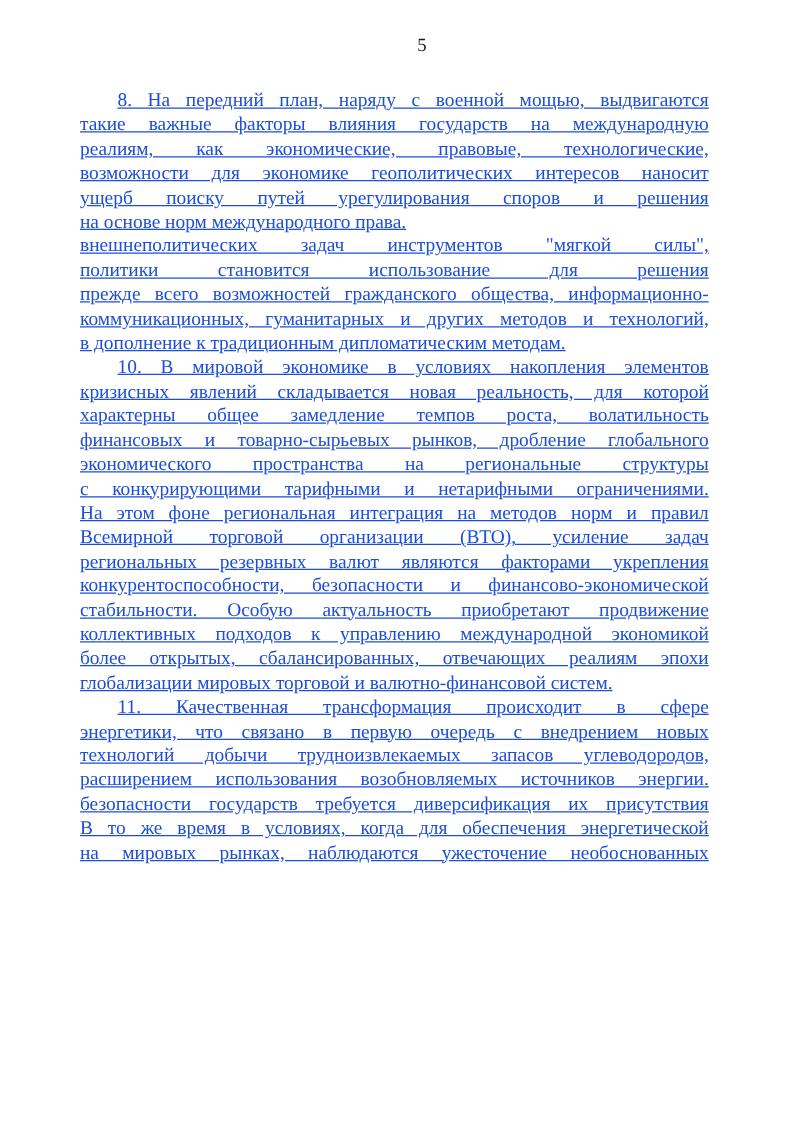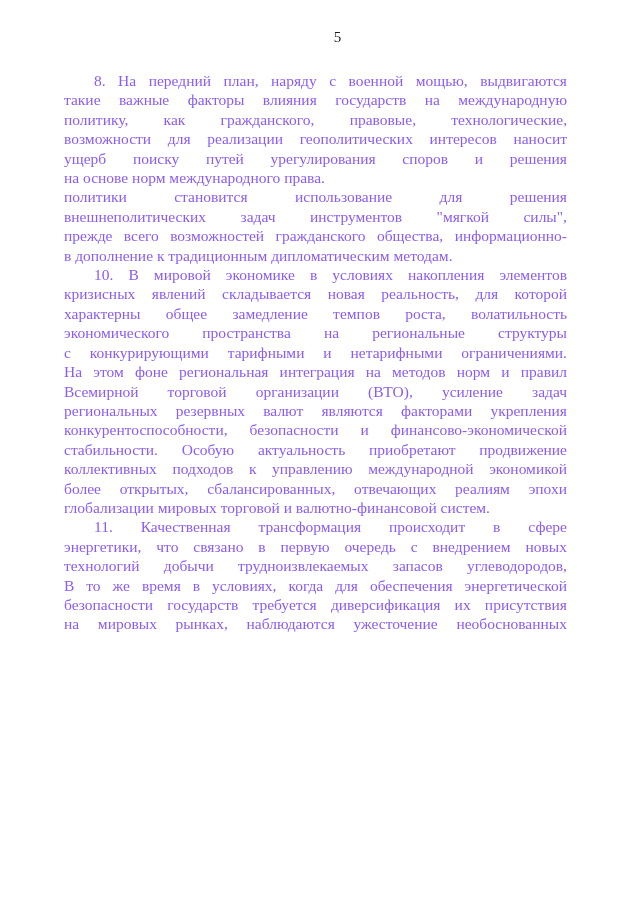--- a/index.html
+++ b/index.html
@@ -31,59 +31,63 @@
     top: 71px;
     left: 64px;
     width: 503px;
     font-size: 15.5px;
   }
   .line {
     line-height: 19.4px;
     text-align: justify;
     text-align-last: justify;
     white-space: normal;
-    color: #8b5cf6;
+    color: #1d4ed8;
+    text-decoration: underline;
   }
   .line.first {
     text-indent: 30px;
   }
   .line.lastline {
     text-align: right;
     text-align-last: left;
   }
 </style>
 </head>
 <body>
 
 <div class="page">
   <div class="page-number">5</div>
   <div class="text-block" id="text-block">
       <div class="line first">8. На передний план, наряду с военной мощью, выдвигаются</div>
       <div class="line">такие важные факторы влияния государств на международную</div>
-      <div class="line">политику, как гражданского, правовые, технологические,</div>
-      <div class="line">возможности для реализации геополитических интересов наносит</div>
+      <div class="line">реалиям, как экономические, правовые, технологические,</div>
+      <div class="line">возможности для экономике геополитических интересов наносит</div>
       <div class="line">ущерб поиску путей урегулирования споров и решения</div>
       <div class="line lastline">на основе норм международного права.</div>
+      <div class="line">внешнеполитических задач инструментов "мягкой силы",</div>
       <div class="line">политики становится использование для решения</div>
-      <div class="line">внешнеполитических задач инструментов "мягкой силы",</div>
       <div class="line">прежде всего возможностей гражданского общества, информационно-</div>
+      <div class="line">коммуникационных, гуманитарных и других методов и технологий,</div>
       <div class="line lastline">в дополнение к традиционным дипломатическим методам.</div>
       <div class="line first">10. В мировой экономике в условиях накопления элементов</div>
       <div class="line">кризисных явлений складывается новая реальность, для которой</div>
       <div class="line">характерны общее замедление темпов роста, волатильность</div>
+      <div class="line">финансовых и товарно-сырьевых рынков, дробление глобального</div>
       <div class="line">экономического пространства на региональные структуры</div>
       <div class="line">с конкурирующими тарифными и нетарифными ограничениями.</div>
       <div class="line">На этом фоне региональная интеграция на методов норм и правил</div>
       <div class="line">Всемирной торговой организации (ВТО), усиление задач</div>
       <div class="line">региональных резервных валют являются факторами укрепления</div>
       <div class="line">конкурентоспособности, безопасности и финансово-экономической</div>
       <div class="line">стабильности. Особую актуальность приобретают продвижение</div>
       <div class="line">коллективных подходов к управлению международной экономикой</div>
       <div class="line">более открытых, сбалансированных, отвечающих реалиям эпохи</div>
       <div class="line lastline">глобализации мировых торговой и валютно-финансовой систем.</div>
       <div class="line first">11. Качественная трансформация происходит в сфере</div>
       <div class="line">энергетики, что связано в первую очередь с внедрением новых</div>
       <div class="line">технологий добычи трудноизвлекаемых запасов углеводородов,</div>
+      <div class="line">расширением использования возобновляемых источников энергии.</div>
+      <div class="line">безопасности государств требуется диверсификация их присутствия</div>
       <div class="line">В то же время в условиях, когда для обеспечения энергетической</div>
-      <div class="line">безопасности государств требуется диверсификация их присутствия</div>
       <div class="line">на мировых рынках, наблюдаются ужесточение необоснованных</div>
     </div>
 </div>
 
 </body></html>

